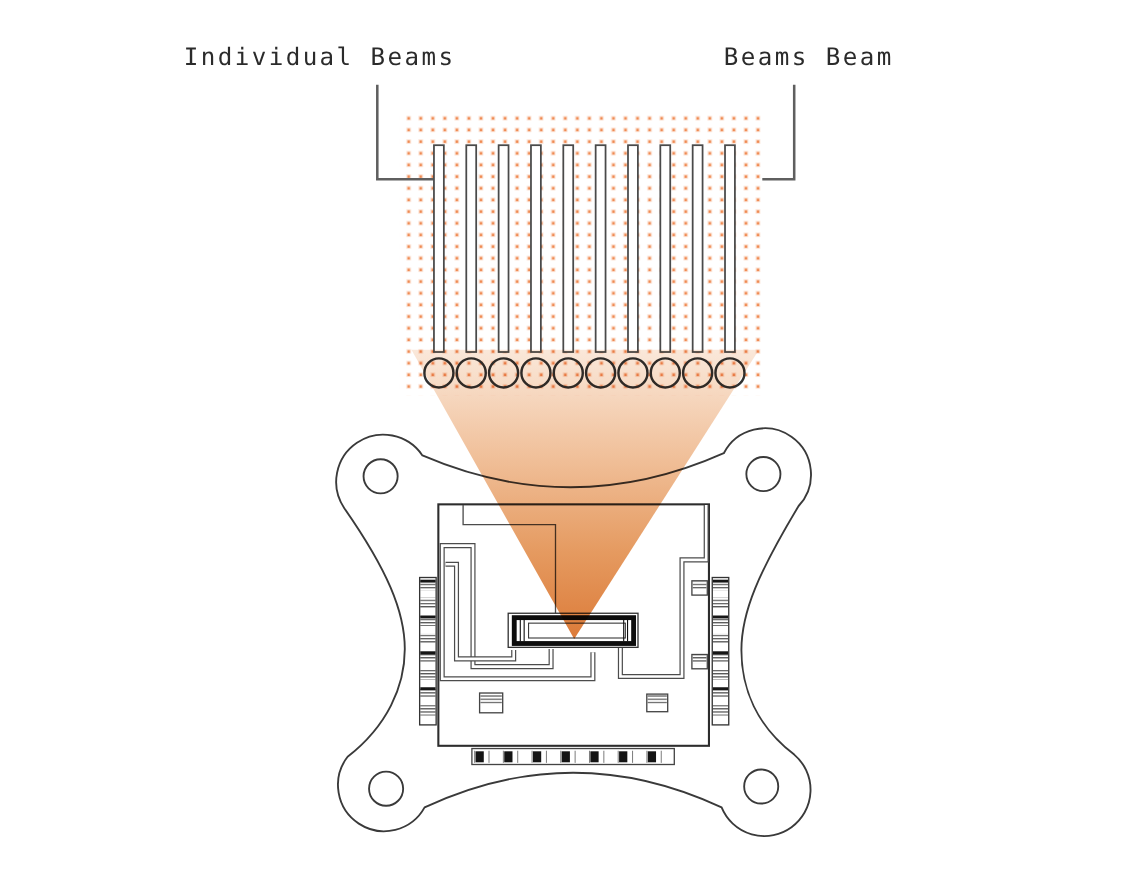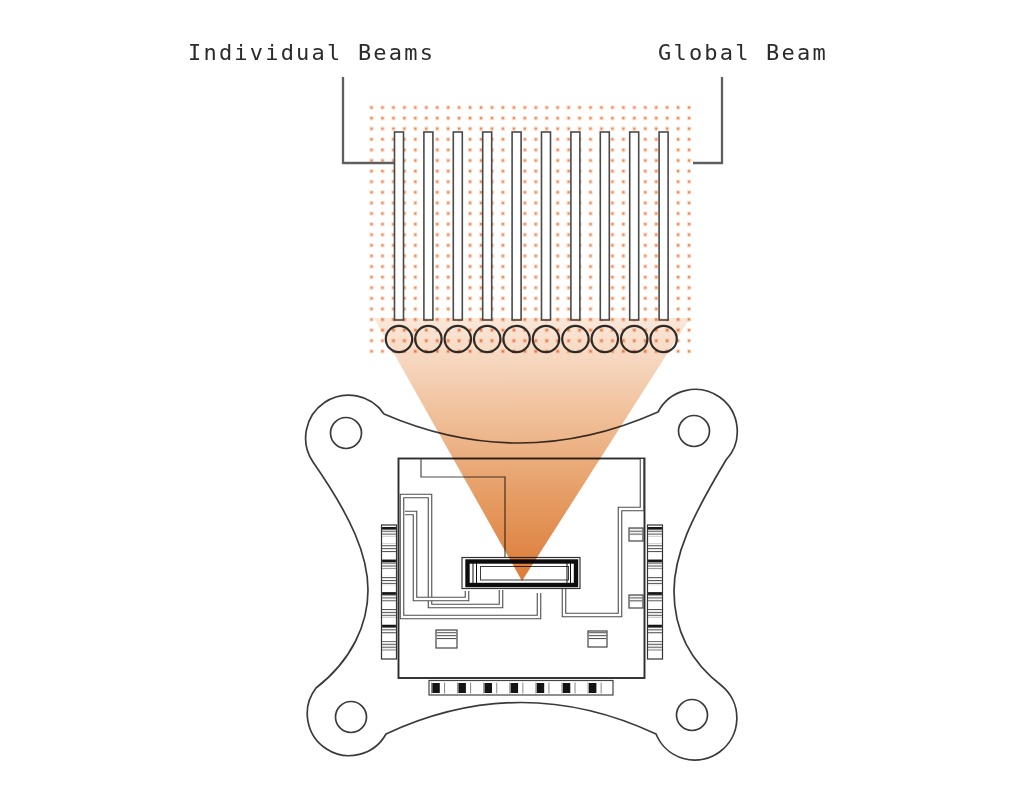--- a/index.html
+++ b/index.html
@@ -1,20 +1,20 @@
 <!DOCTYPE html>
 <html><head>
 <meta charset="utf-8">
 <style>
   html,body{margin:0;padding:0;background:#ffffff;}
   #stage{position:relative;width:1024px;height:794px;background:#fff;overflow:hidden;
          font-family:"DejaVu Sans Mono", monospace;}
   .diagram-label{position:absolute;font-size:22px;letter-spacing:2.2px;color:#2b2b2b;
                  white-space:nowrap;font-weight:500;}
-  #label-individual{left:188px;top:40px;}
+  #label-individual{left:167px;top:40px;}
   #label-global{left:658px;top:40px;}
   svg{position:absolute;left:0;top:0;}
   .beam{fill:#ffffff;stroke:#4a4a4a;stroke-width:1.6;}
   .aperture{fill:none;stroke:#303030;stroke-width:2.2;}
   .bracket{fill:none;stroke:#5f5f5f;stroke-width:2.3;}
   .plate{fill:#ffffff;stroke:#3a3a3a;stroke-width:1.7;}
   .hole{fill:#ffffff;stroke:#3a3a3a;stroke-width:1.7;}
   .pcb{fill:#ffffff;stroke:#2d2d2d;stroke-width:1.9;}
   .trace-out{fill:none;stroke:#4c4c4c;stroke-width:4.6;}
   .trace-in{fill:none;stroke:#ffffff;stroke-width:2.4;}
@@ -187,14 +187,14 @@
           <rect x="536.7" y="683" width="7.5" height="10" fill="#141414"></rect>
           <rect x="562.8" y="683" width="7.5" height="10" fill="#141414"></rect>
           <rect x="588.9000000000001" y="683" width="7.5" height="10" fill="#141414"></rect>
         </g>
     </g>
 
     <polygon id="cone" points="374,318 690,318 522,581" fill="url(#coneGrad)"></polygon>
   </svg>
 
   <div class="diagram-label" id="label-individual">Individual Beams</div>
-  <div class="diagram-label" id="label-global">Global Beam</div>
+  <div class="diagram-label" id="label-global">Beams Beam</div>
 </div>
 
 </body></html>

